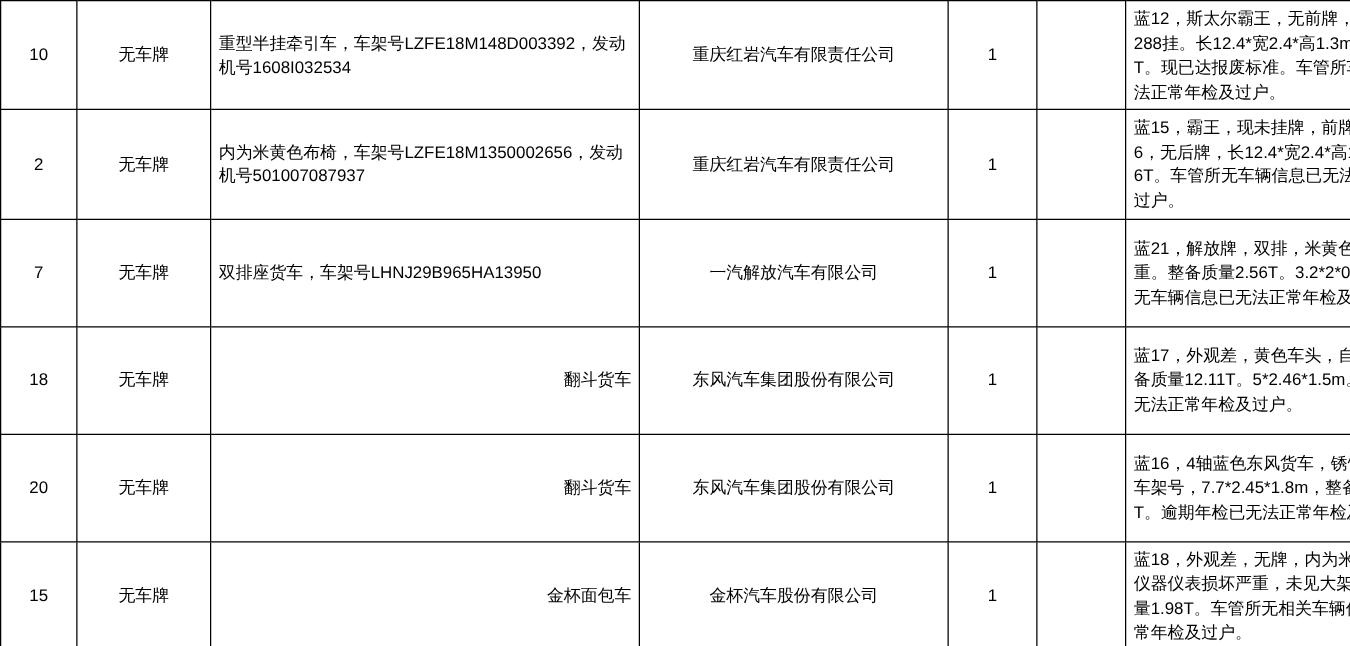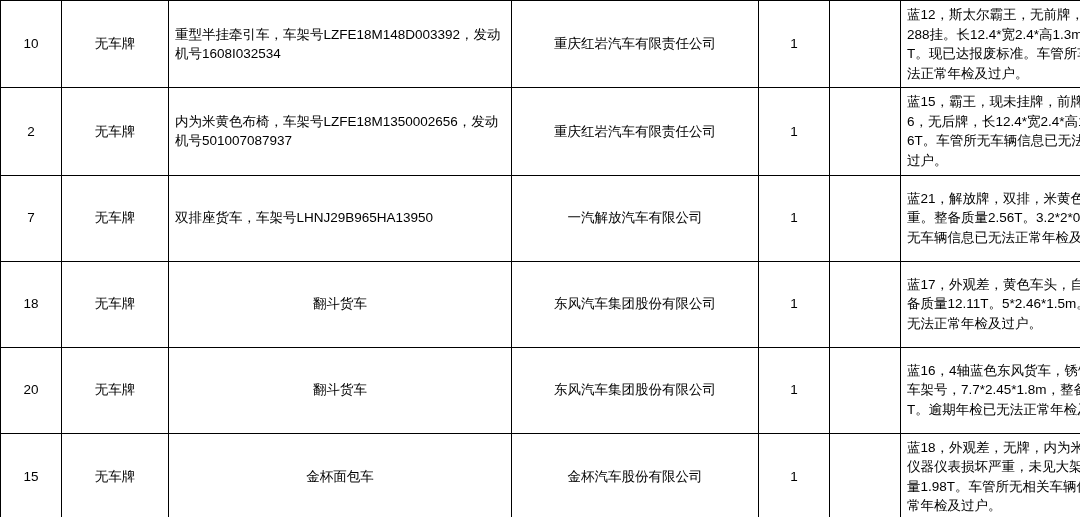--- a/index.html
+++ b/index.html
@@ -37,21 +37,21 @@
     margin-top: 11px;
   }
   td.col-desc {
     width: 330px;
     text-align: left;
     padding-left: 10px;
     padding-right: 10px;
     border-radius: 14px;
   }
   td.col-desc.center {
-    text-align: center;
+    text-align: right;
   }
   td.col-maker {
     width: 234px;
     text-align: center;
   }
   td.col-qty {
     width: 58px;
     text-align: center;
   }
   td.col-blank {

